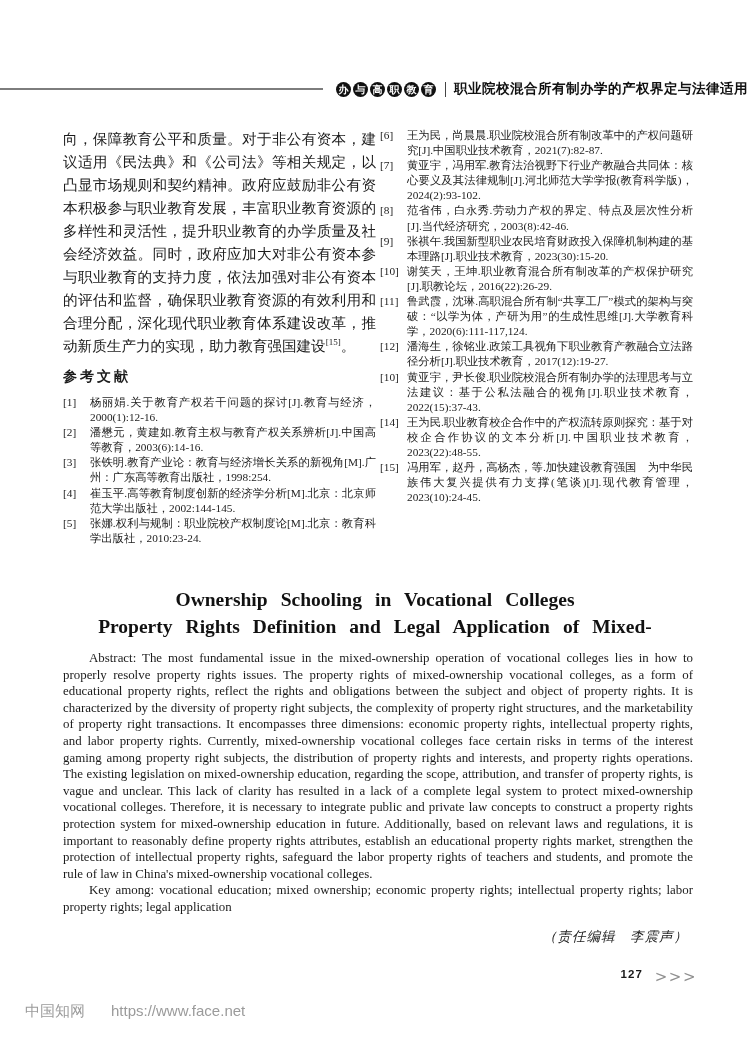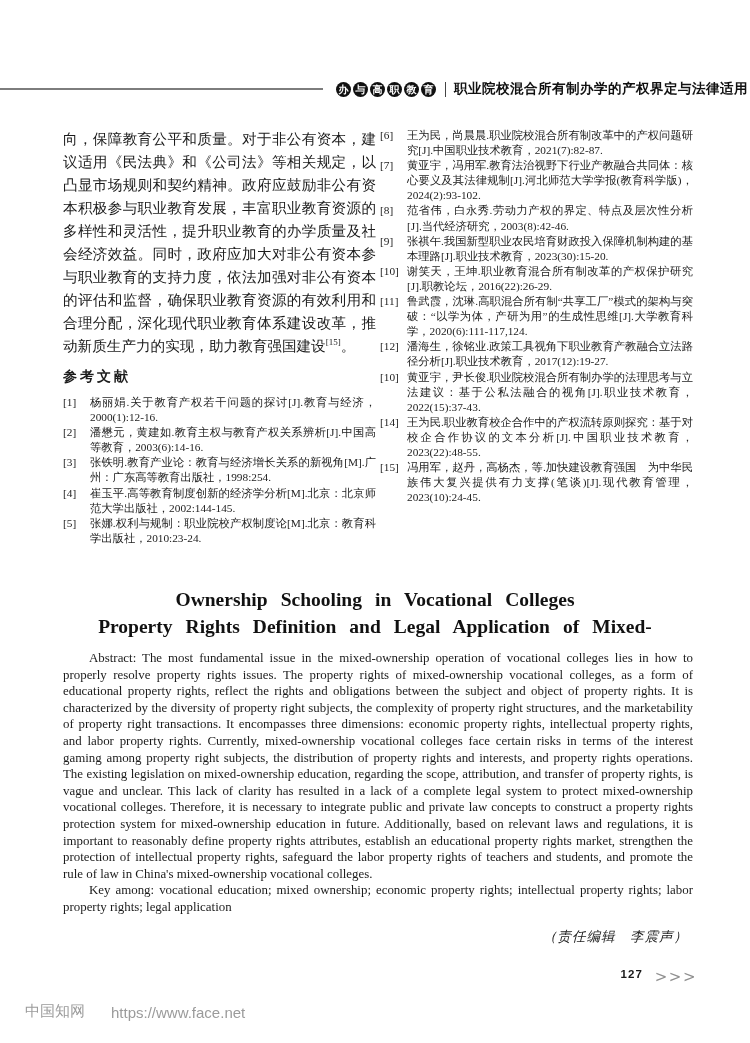--- a/index.html
+++ b/index.html
@@ -67,21 +67,21 @@
   .page-number {
     font-family:"Liberation Sans",sans-serif; font-weight:bold;
     font-size:11.5px; color:#1a1a1a; letter-spacing:1px;
   }
   .chevrons {
     font-family:"DejaVu Sans",sans-serif; font-size:15px; color:#8f8f8f;
     letter-spacing:1.5px; font-weight:400;
   }
   .brand-bar {
     position:absolute; top:1002px; left:25px;
-    display:flex; align-items:flex-end; gap:26px;
+    display:flex; align-items:flex-start; gap:26px;
     font-family:"Liberation Sans","DejaVu Sans",sans-serif;
     font-size:15px; color:#9b9b9b;
   }
 </style>
 </head>
 <body>
 
 <div class="page">
 
   <div class="header">

